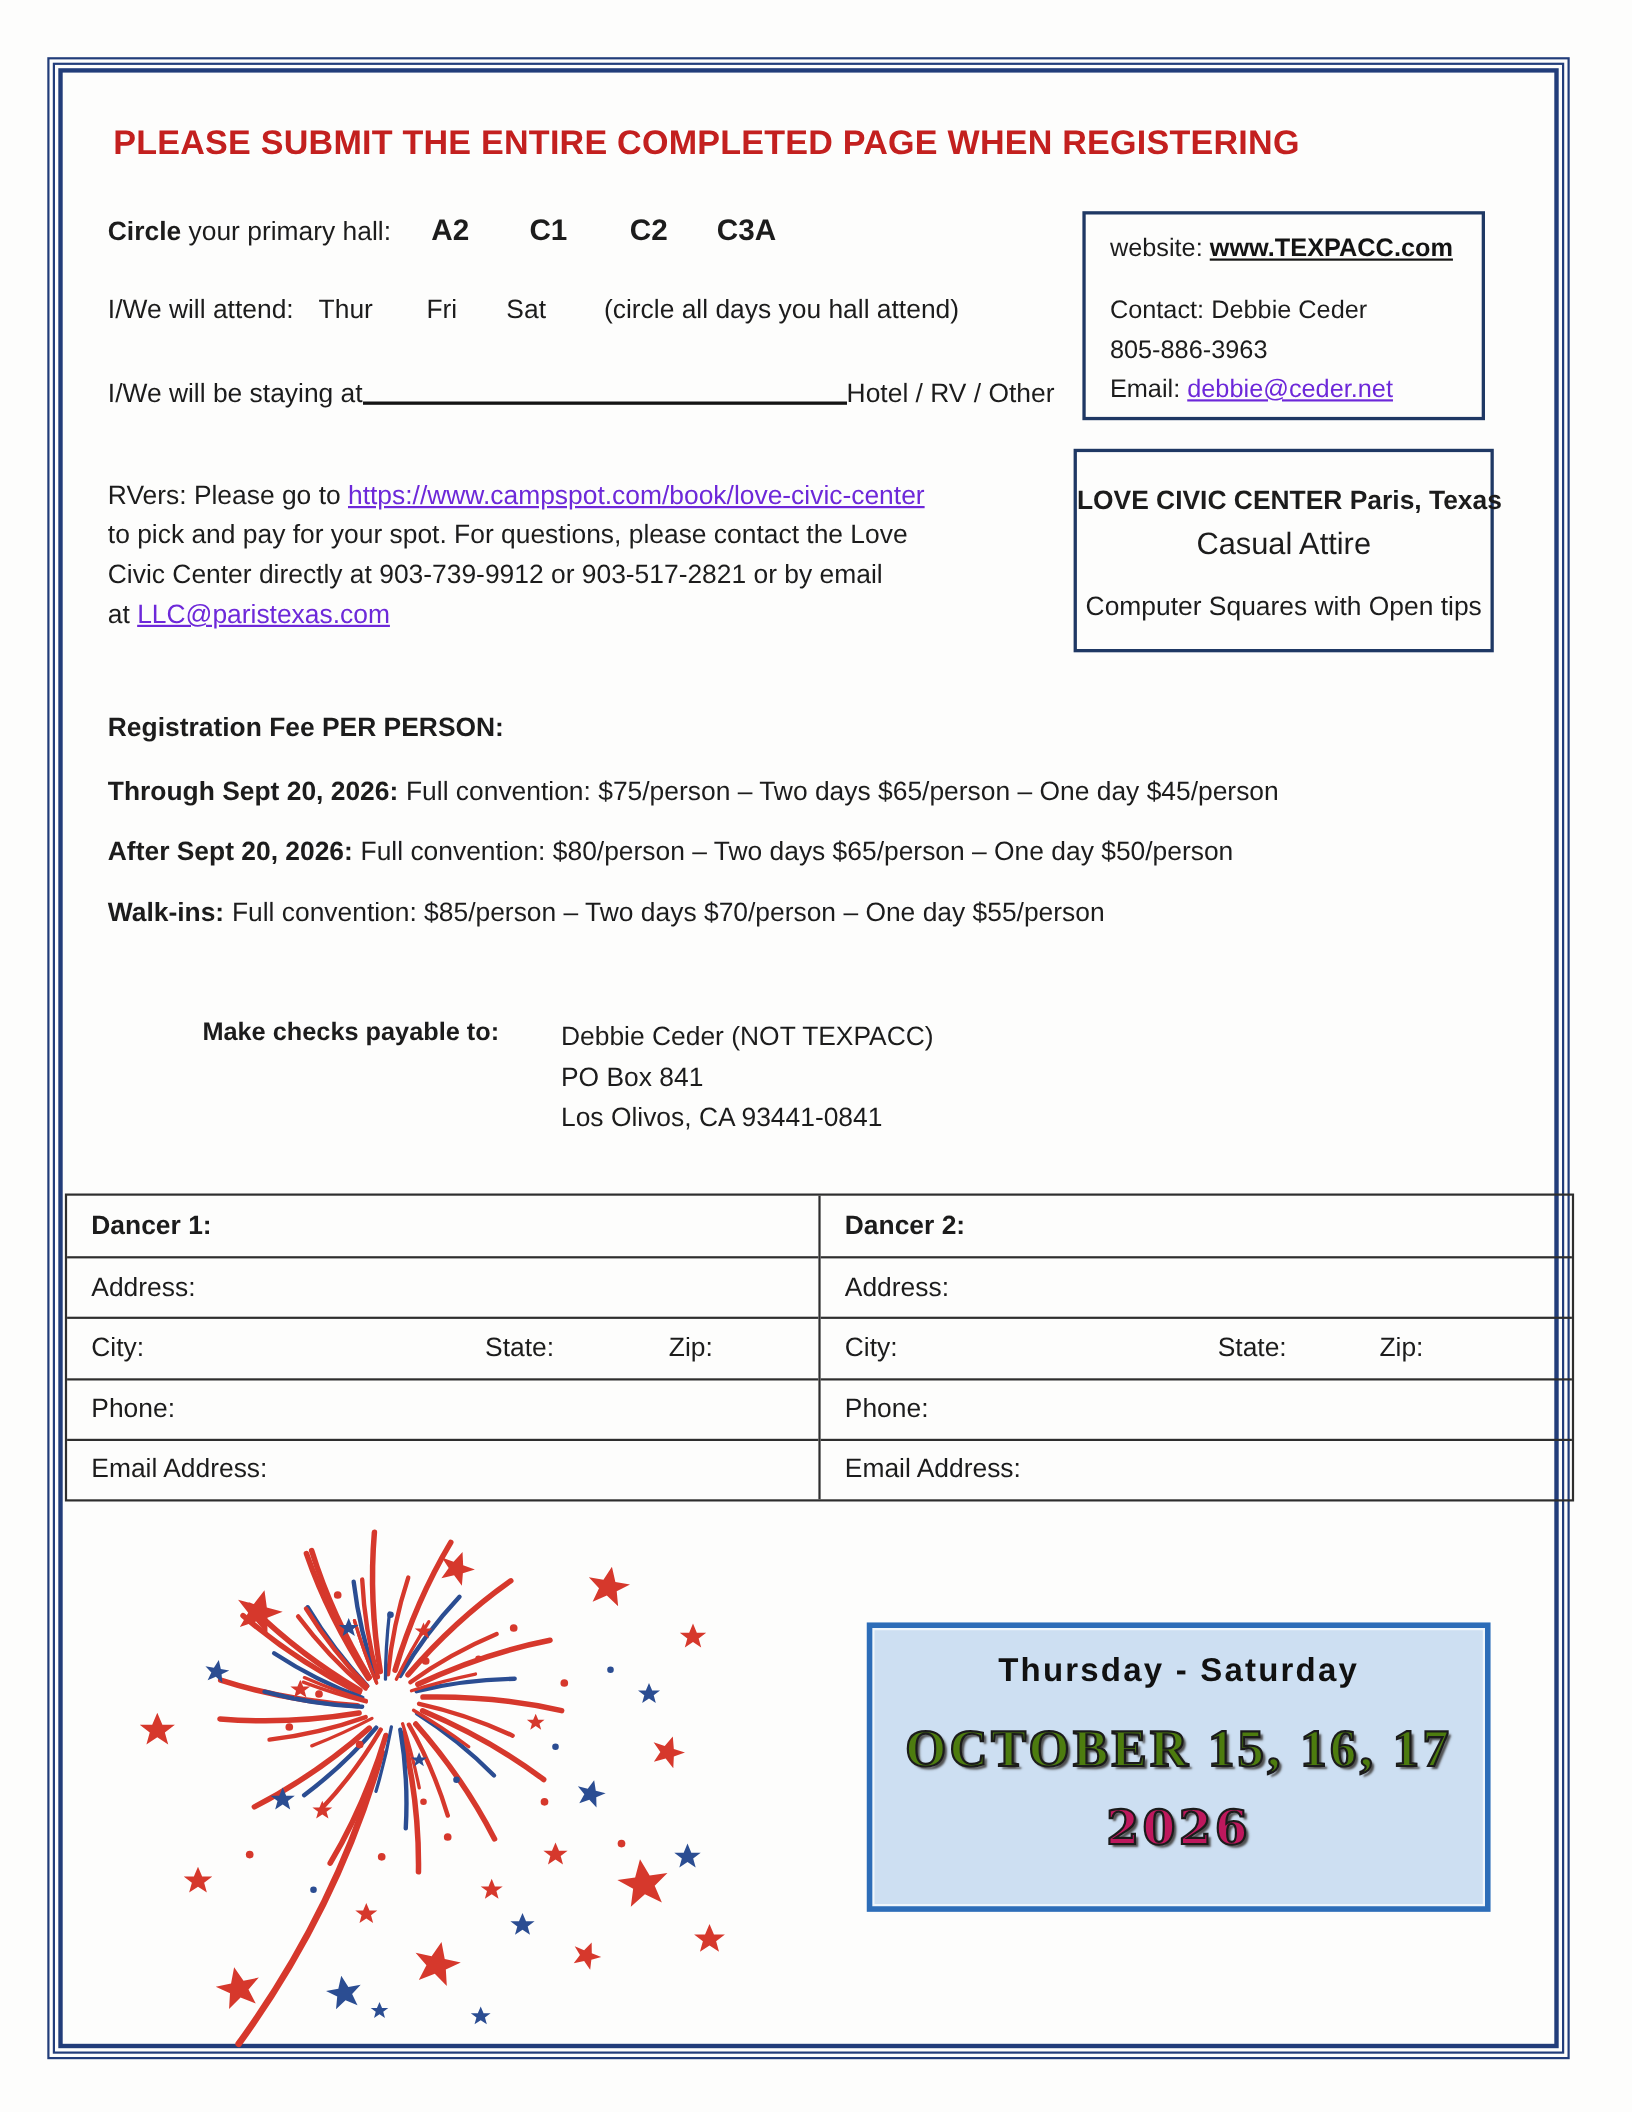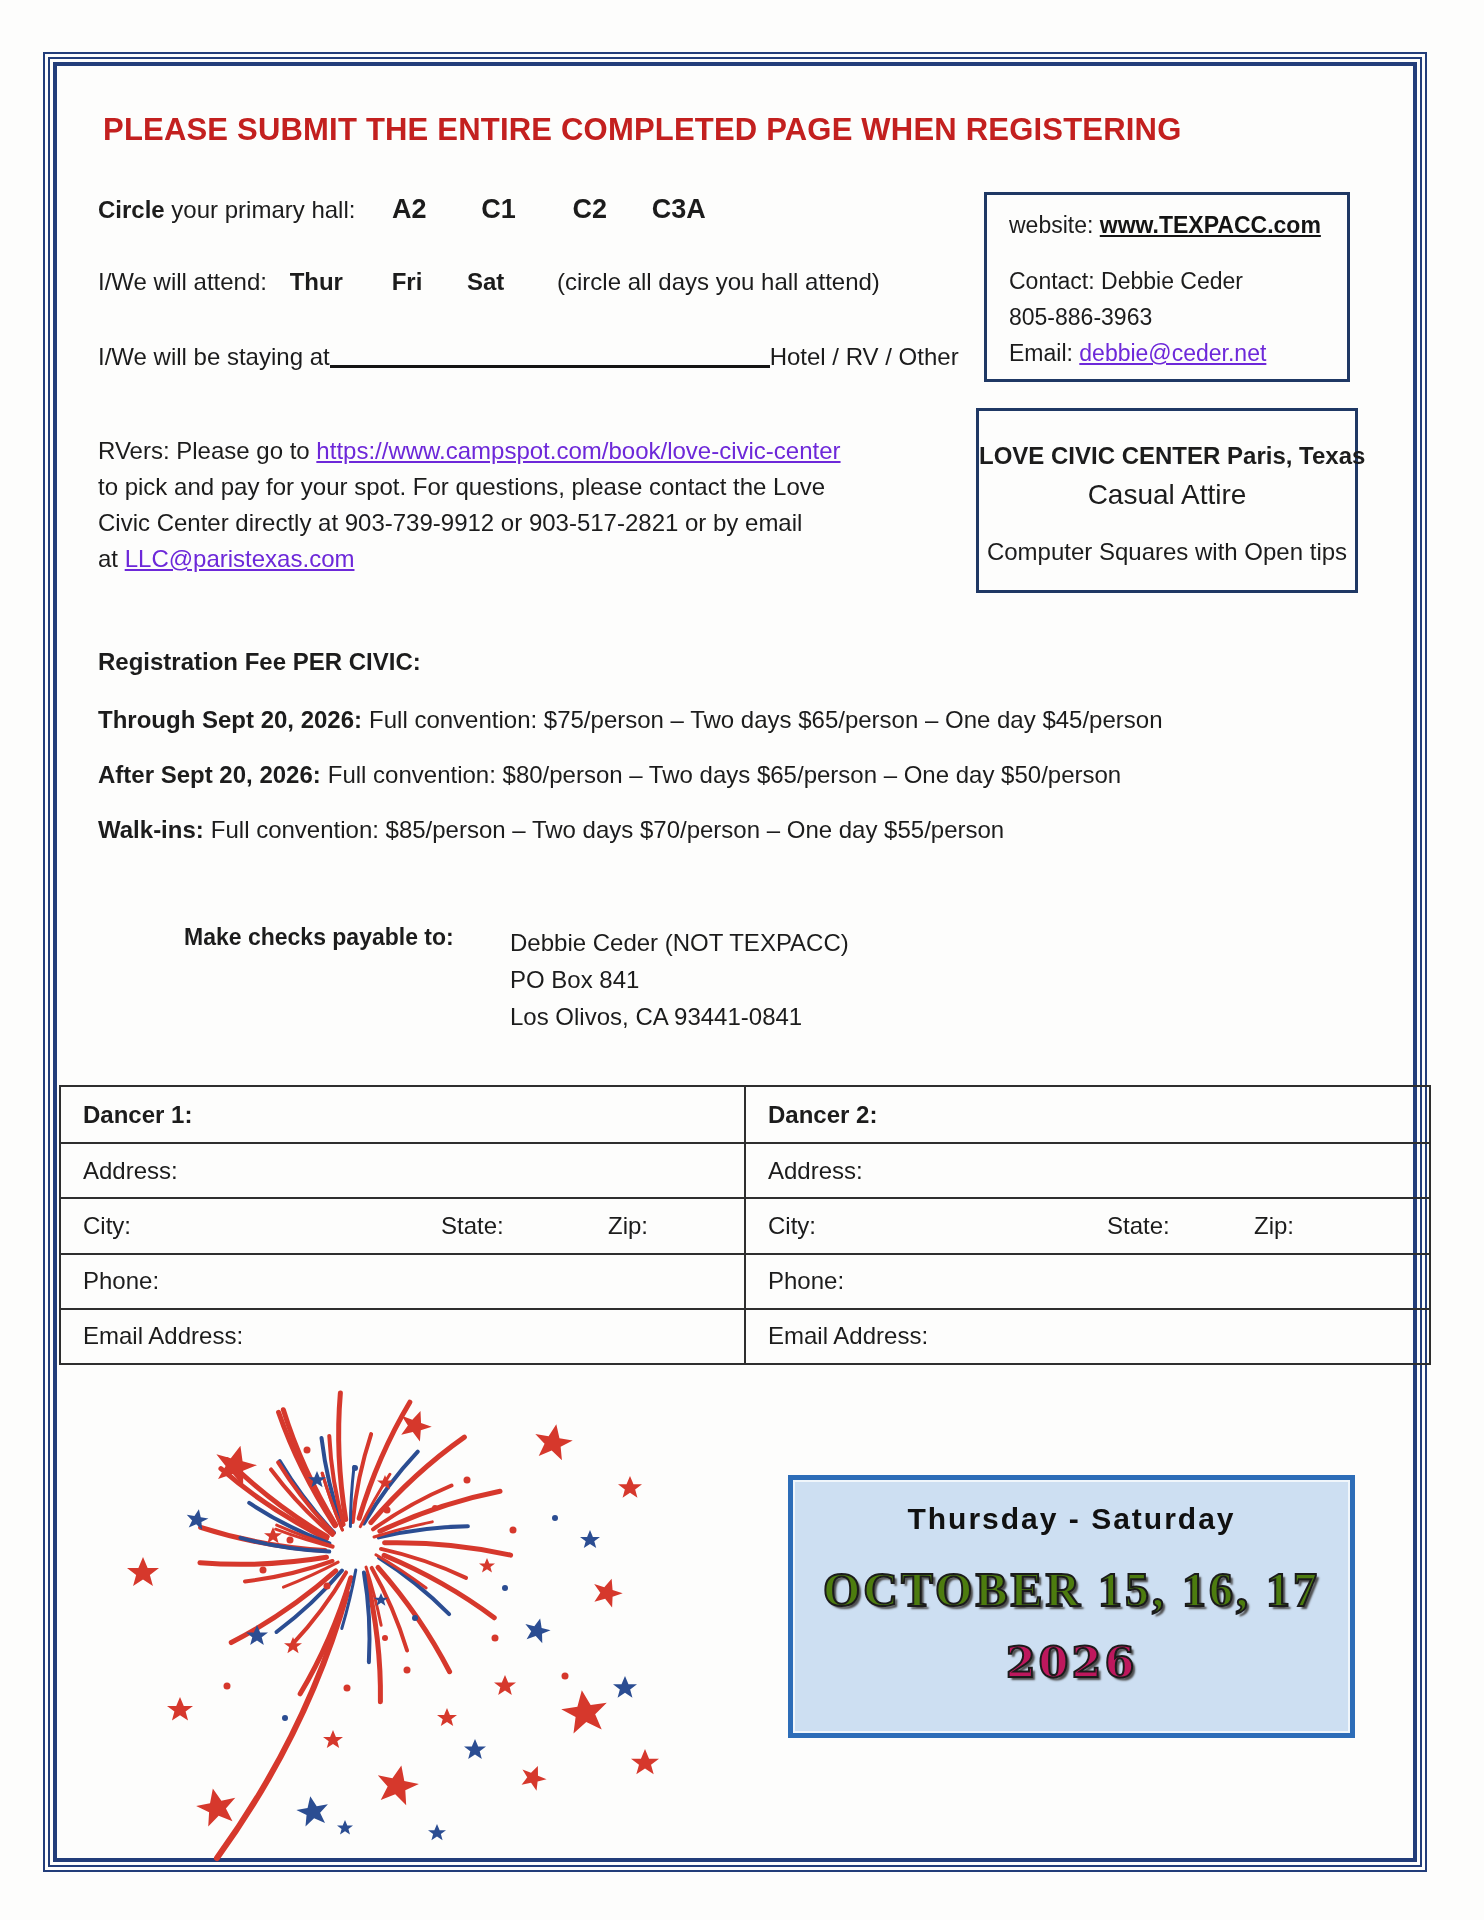--- a/index.html
+++ b/index.html
@@ -18,21 +18,21 @@
 
   .bodyline{font-size:24px;}
   .hall-line{left:98px;top:194px;}
   .hall-opt{font-weight:700;font-size:27px;}
   .hall-opt.o1{margin-left:30px;}
   .hall-opt.o2{margin-left:48px;}
   .hall-opt.o3{margin-left:50px;}
   .hall-opt.o4{margin-left:38px;}
 
   .attend-line{left:98px;top:268px;}
-  .day{font-weight:700;}
+  .day{font-weight:400;}
   .day.d1{margin-left:16px;}
   .day.d2{margin-left:42px;}
   .day.d3{margin-left:38px;}
   .attend-note{margin-left:46px;}
 
   .staying-line{left:98px;top:340px;}
   .blankline{display:inline-block;width:440px;height:25px;border-bottom:3px solid #141414;margin-bottom:-3px;}
 
   .rv-para{left:98px;top:433px;font-size:24px;line-height:36px;}
   a.link{color:#6d28d9;text-decoration:underline;cursor:pointer;}
@@ -126,21 +126,21 @@
     <div class="v3 nw">Computer Squares with Open tips</div>
   </div>
 
   <div class="abs rv-para nw">
     <span>RVers: Please go to </span><a class="link">https://www.campspot.com/book/love-civic-center</a><br>
     <span>to pick and pay for your spot. For questions, please contact the Love</span><br>
     <span>Civic Center directly at 903-739-9912 or 903-517-2821 or by email</span><br>
     <span>at </span><a class="link">LLC@paristexas.com</a>
   </div>
 
-  <div class="abs fees-heading nw">Registration Fee PER CIVIC:</div>
+  <div class="abs fees-heading nw">Registration Fee PER PERSON:</div>
   <div class="abs fee-row fee1 nw">
     <span class="b">Through Sept 20, 2026:</span><span class="t">Full convention: $75/person – Two days $65/person – One day $45/person</span>
   </div>
   <div class="abs fee-row fee2 nw">
     <span class="b">After Sept 20, 2026:</span><span class="t">Full convention: $80/person – Two days $65/person – One day $50/person</span>
   </div>
   <div class="abs fee-row fee3 nw">
     <span class="b">Walk-ins:</span><span class="t">Full convention: $85/person – Two days $70/person – One day $55/person</span>
   </div>
 

